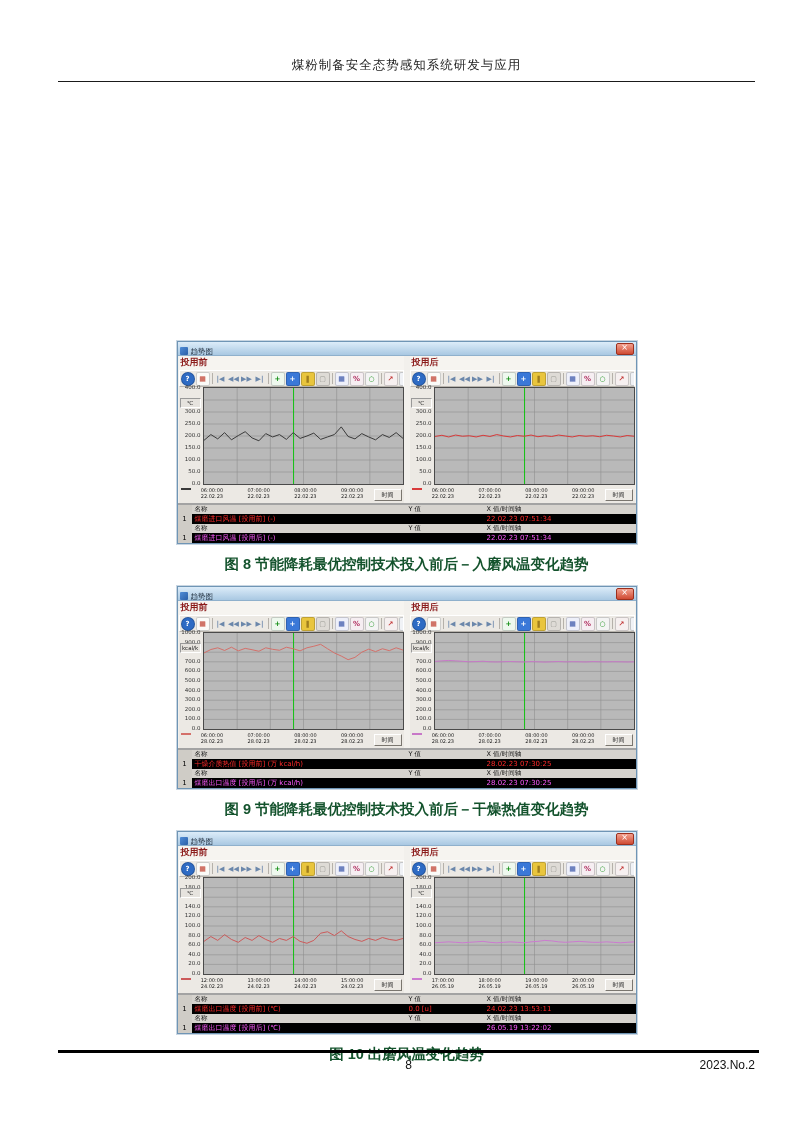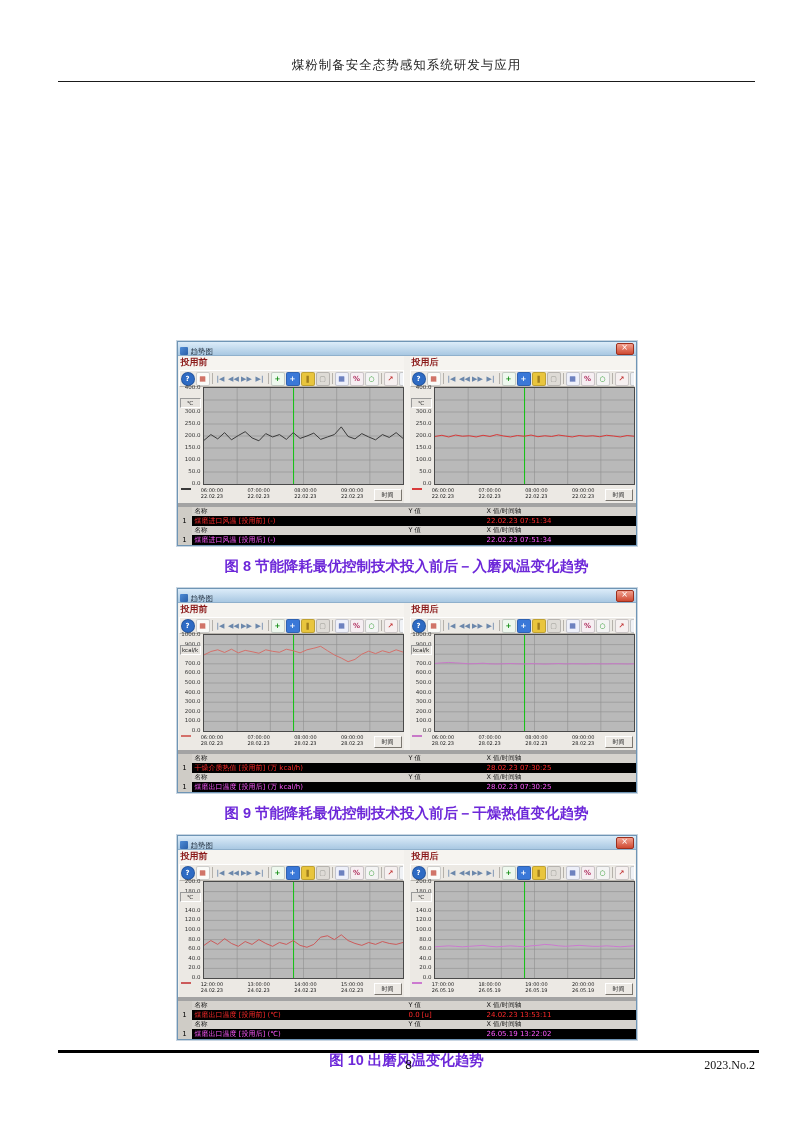--- a/index.html
+++ b/index.html
@@ -12,21 +12,21 @@
               border-bottom:1.5px solid #1a1a1a;padding-bottom:7px;}
 
   
   .doc-paragraph{position:absolute;top:94px;left:58px;right:54px;
                  font-size:17.5px;line-height:38.5px;text-align:justify;
                  text-indent:2em;letter-spacing:0.6px;color:#0c0c0c;}
 
   
   .figures{position:absolute;top:341px;left:0;right:0;display:flex;flex-direction:column;align-items:center;}
   .caption{font-family:"Liberation Sans",sans-serif;font-weight:bold;font-size:14.5px;
-           color:#6d28d9;text-align:center;margin:10px 0 12px 0;line-height:20px;}
+           color:#14532d;text-align:center;margin:10px 0 12px 0;line-height:20px;}
 
   
   .trend-window{width:458px;border:1px solid #6f95b5;background:#f2f0ec;
                 font-family:"DejaVu Sans",sans-serif;box-shadow:0 0 0 1px #c9d6e2;}
   .titlebar{height:13px;display:flex;align-items:flex-end;padding:0 2px;
             background:linear-gradient(#dcecf9,#a9c8e2);border-bottom:1px solid #8fb0cc;}
   .title-icon{width:8px;height:8px;background:linear-gradient(135deg,#4f8cd6,#2a5fa8);
               border-radius:1px;margin-right:3px;flex:0 0 auto;}
   .title-text{font-size:7.5px;color:#1c2a3a;line-height:1;}
   .close-btn{margin-left:auto;width:16px;height:10px;border-radius:2px;
@@ -53,33 +53,33 @@
   .plot svg{position:absolute;inset:0;width:100%;height:100%;}
 
   .xaxis{position:relative;height:18px;background:#ece9e4;}
   .series-dash{position:absolute;left:2px;top:3px;width:10px;height:2px;}
   .xticks{display:flex;justify-content:space-around;padding:2px 28px 0 10px;}
   .xtick{text-align:center;font-size:5px;line-height:6px;color:#222;}
   .time-btn{position:absolute;right:2px;top:4px;width:26px;height:10px;background:#ece9e4;
             border:1px solid #fff;border-right-color:#7a766f;border-bottom-color:#7a766f;
             font-size:6px;line-height:9px;text-align:center;color:#222;}
 
-  .legend{border-top:4px solid #a3a3a3;}
+  .legend{border-top:2px solid #a3a3a3;}
   .lg-row{display:grid;grid-template-columns:14px 1fr 78px 152px;height:9px;
           background:#d6d3ce;font-size:6.5px;line-height:9px;color:#111;}
   .lg-row.data{height:10px;background:#000;font-size:7px;line-height:10px;}
   .lg-cell{padding-left:3px;overflow:hidden;white-space:nowrap;}
   .lg-num{background:#cfccc6;color:#000;text-align:center;padding-left:0;}
 
   
   .doc-footer{position:absolute;top:1050px;left:58px;right:54px;border-top:3px solid #000;}
   .footer-page{position:absolute;left:0;right:0;top:5px;text-align:center;
                font-size:12px;font-family:"Liberation Sans",sans-serif;color:#111;}
   .footer-issue{position:absolute;right:4px;top:5px;font-size:12px;
-                font-family:Liberation Serif, serif;color:#111;}
+                font-family:Liberation Sans, sans-serif;color:#111;}
 </style>
 </head>
 <body>
 
 <div class="page">
 
   <div class="doc-header">煤粉制备安全态势感知系统研发与应用</div>
 
 
   <div class="figures">

